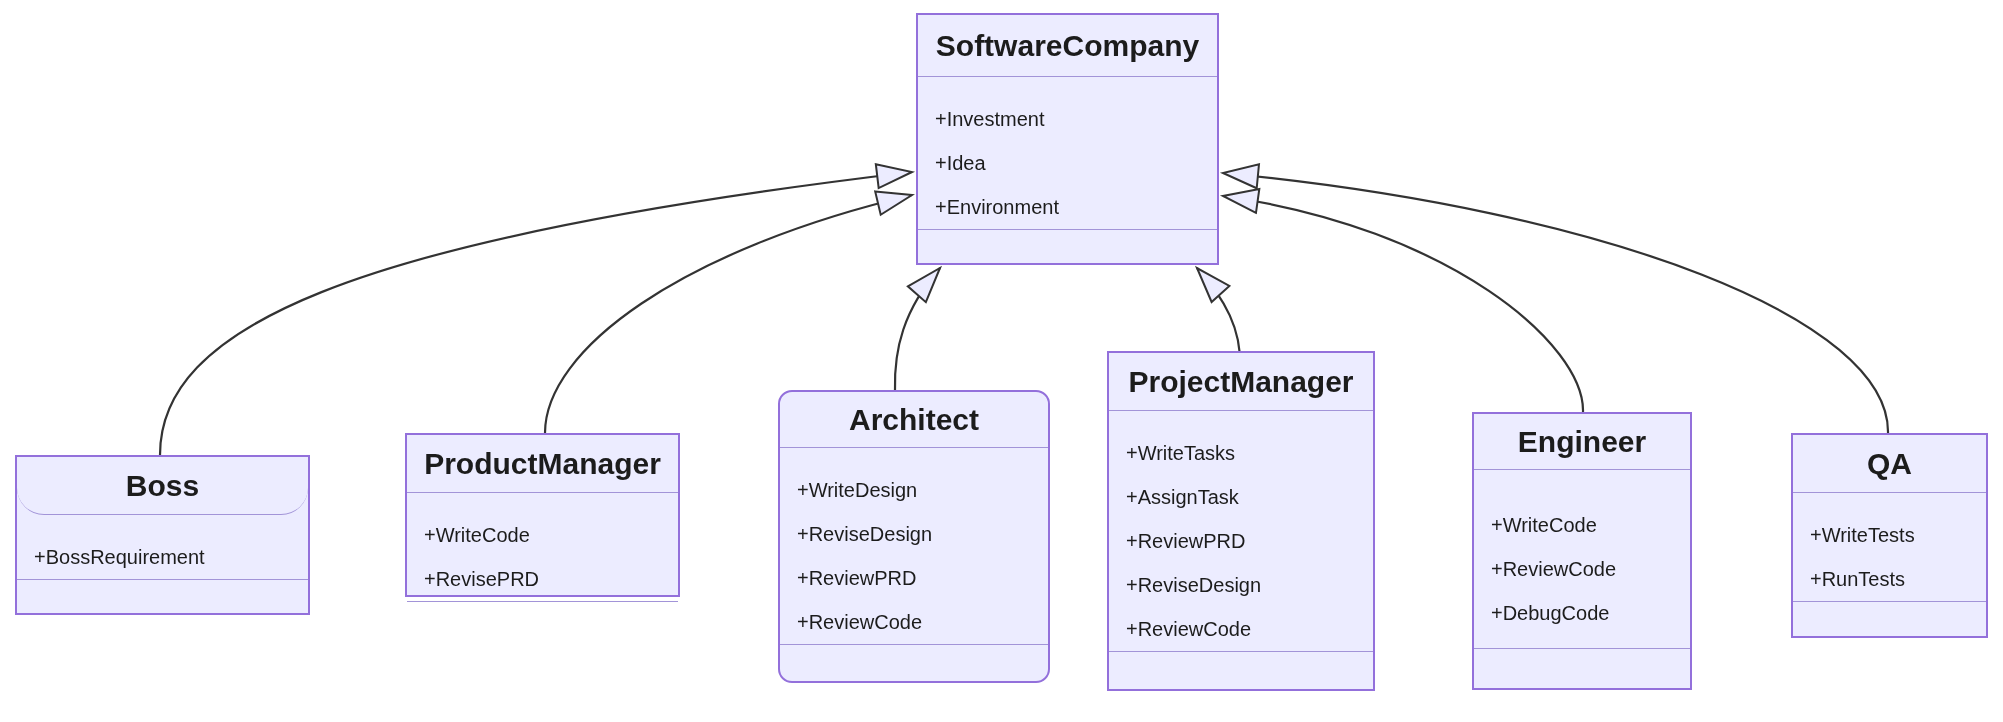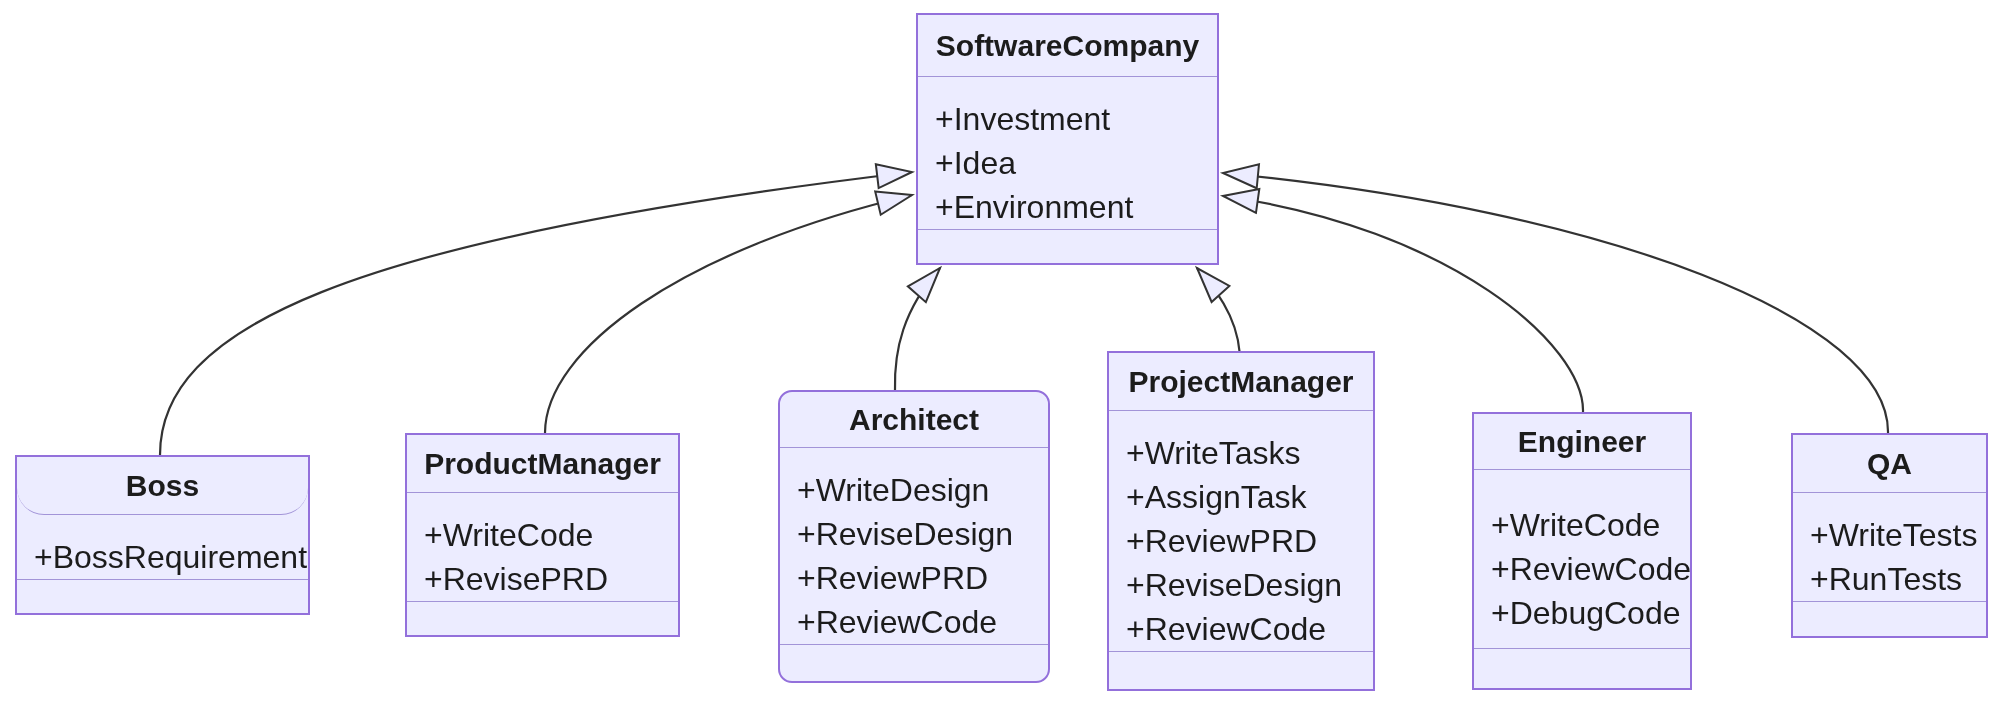--- a/index.html
+++ b/index.html
@@ -46,38 +46,38 @@
     border-bottom: 1.5px solid #a294d8;
     flex: 0 0 auto;
   }
   .uml-attrs {
     box-sizing: border-box;
     flex: 1 1 auto;
     display: flex;
     flex-direction: column;
     justify-content: center;
     padding: 0 17px;
-    font-size: 32px;
+    font-size: 20px;
     line-height: 44px;
     border-bottom: 1.5px solid #a294d8;
   }
   .uml-methods {
     box-sizing: border-box;
     flex: 0 0 auto;
   }
   
   #class-software-company { left: 916px; top: 13px;  width: 303px; height: 252px; }
   #class-software-company .uml-title { height: 62px; }
   #class-software-company .uml-methods { height: 20px; }
 
   #class-boss { left: 15px; top: 455px; width: 295px; height: 160px; }
   #class-boss .uml-title { height: 58px; border-radius: 27px; }
   #class-boss .uml-methods { height: 20px; }
 
-  #class-product-manager { left: 405px; top: 433px; width: 275px; height: 204px; }
+  #class-product-manager { left: 405px; top: 433px; width: 275px; height: 164px; }
   #class-product-manager .uml-title { height: 58px; }
   #class-product-manager .uml-methods { height: 20px; }
 
   #class-architect { left: 778px; top: 390px; width: 272px; height: 293px; border-radius: 14px; }
   #class-architect .uml-title { height: 56px; }
   #class-architect .uml-methods { height: 19px; }
 
   #class-project-manager { left: 1107px; top: 351px; width: 268px; height: 340px; }
   #class-project-manager .uml-title { height: 58px; }
   #class-project-manager .uml-methods { height: 20px; }

